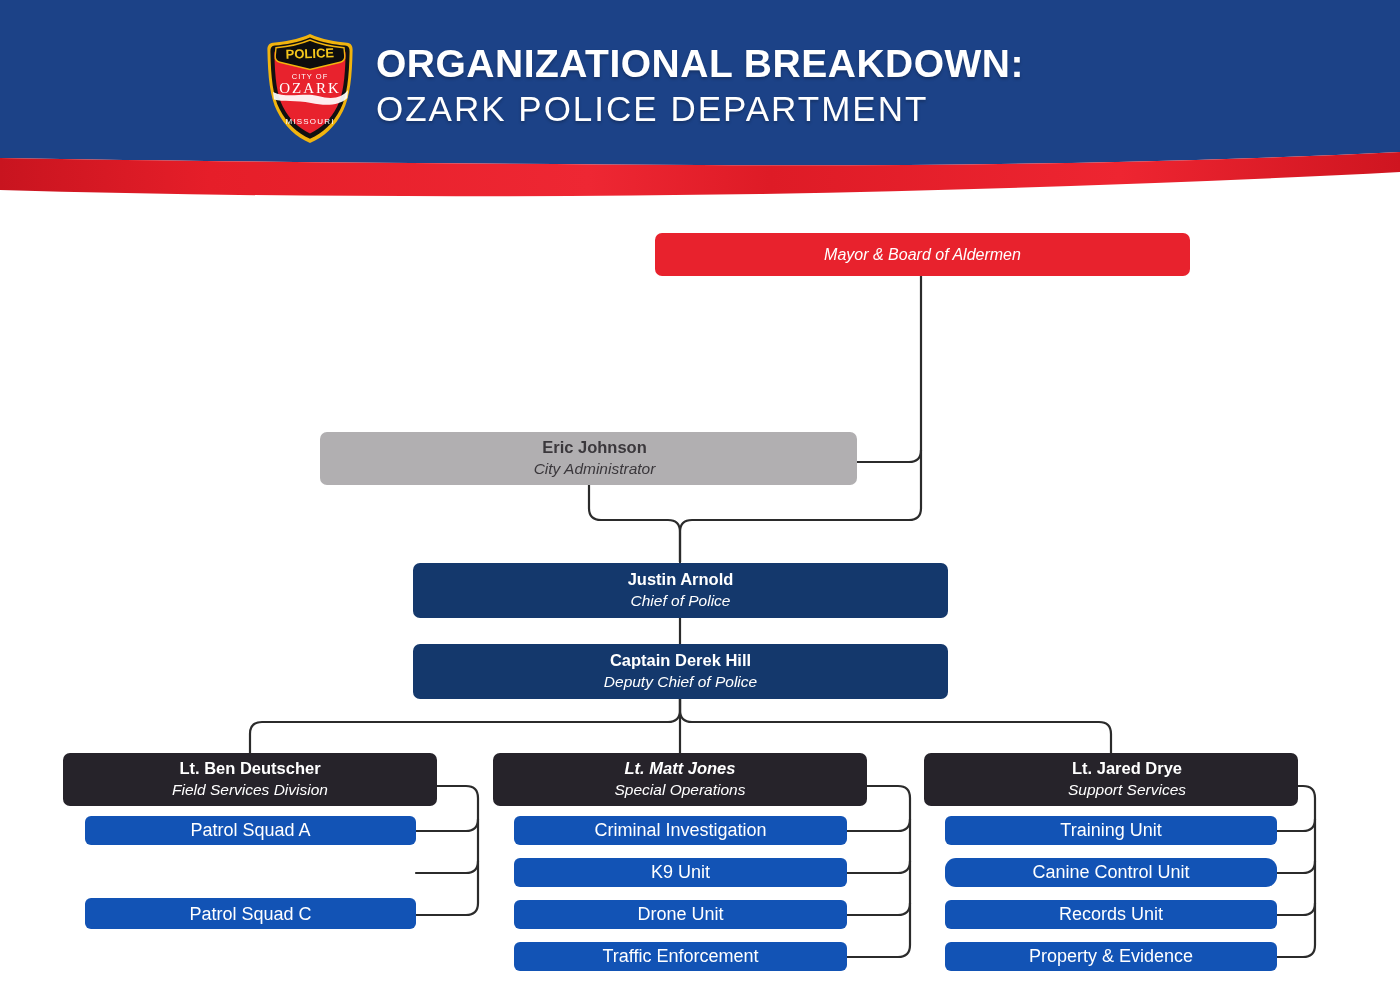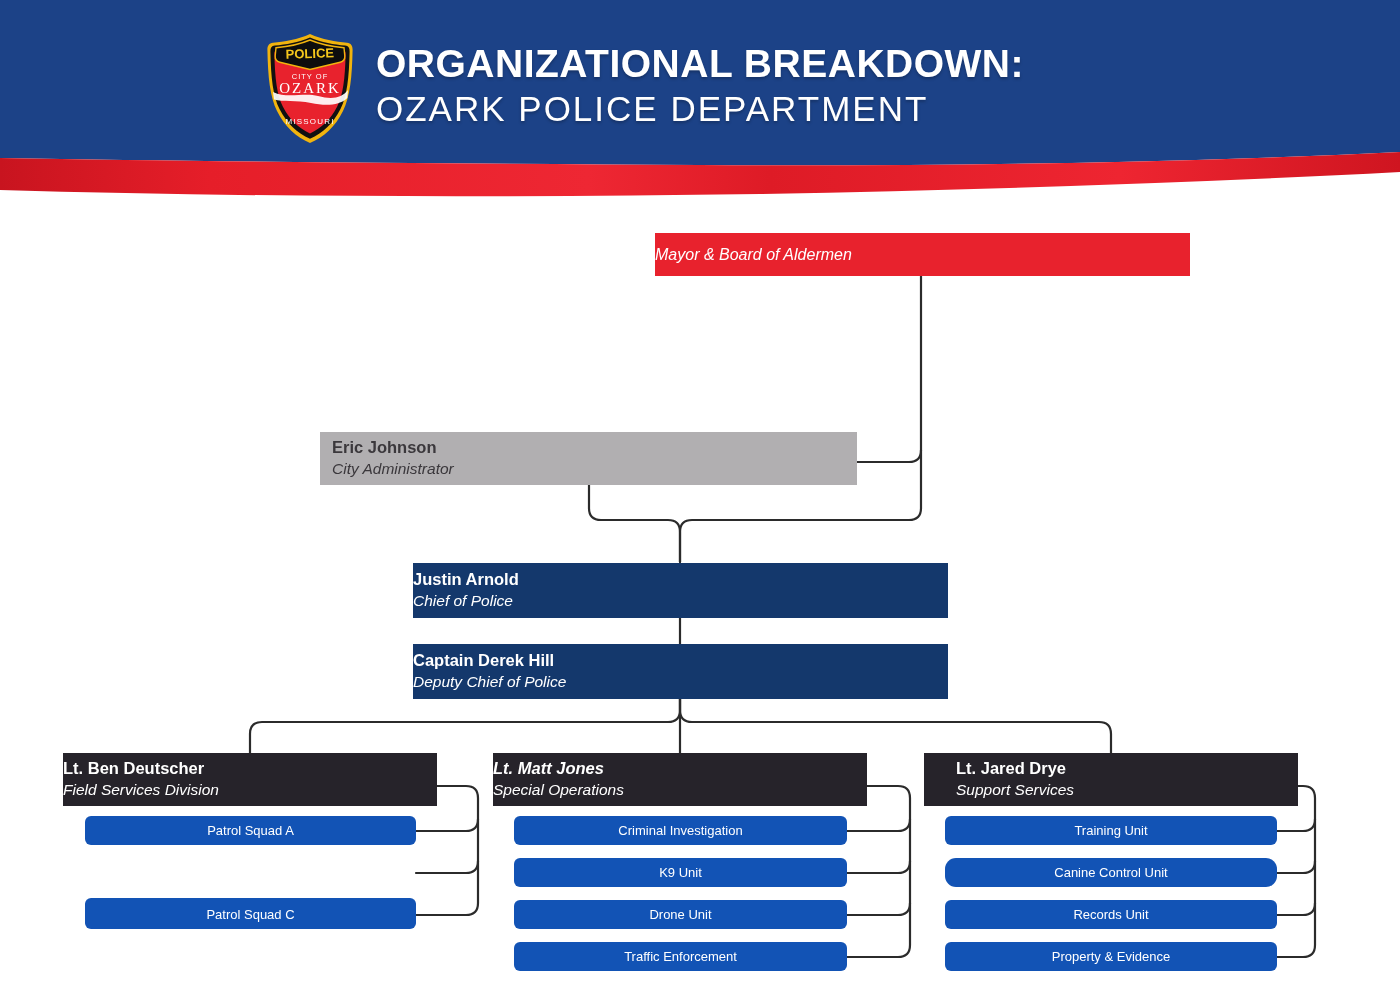--- a/index.html
+++ b/index.html
@@ -14,33 +14,33 @@
   .title-line1 { font-size:39px; font-weight:800; letter-spacing:0.5px;
                  text-shadow:0 2px 3px rgba(0,0,0,0.25); }
   .title-line2 { font-size:35px; font-weight:400; letter-spacing:2px; margin-top:3px;
                  text-shadow:0 2px 3px rgba(0,0,0,0.25); }
 
   
   .lines-svg { position:absolute; left:0; top:0; width:1400px; height:1000px; z-index:1; }
   .lines-svg path { fill:none; stroke:#2b2b2b; stroke-width:2.2; stroke-linecap:round; }
 
   
-  .node { position:absolute; z-index:2; border-radius:0; display:flex;
-          flex-direction:column; align-items:flex-start; justify-content:center;
+  .node { position:absolute; z-index:2; border-radius:7px; display:flex;
+          flex-direction:column; align-items:center; justify-content:center;
           text-align:center; line-height:1.32; }
   .node .name { font-weight:700; font-size:16.5px; }
   .node .role { font-style:italic; font-size:15.5px; font-weight:400; }
   .box-red  { background:#e8222d; color:#ffffff; font-style:italic; font-size:16px; }
   .box-gray { background:#b1afb1; color:#3b383c;padding-left:12px; }
   .box-navy { background:#14386c; color:#ffffff; }
   .box-dark { background:#26232a; color:#ffffff; }
   .italic-name .name { font-style:italic; }
   .unit { position:absolute; z-index:2; background:#1253b5; color:#ffffff;
           border-radius:6px; display:flex; align-items:center; justify-content:center;
-          font-size:13px; height:29px; }
+          font-size:18px; height:29px; }
 </style>
 </head>
 <body>
 
 <div class="page">
 
   <svg class="header-svg" viewBox="0 0 1400 212" preserveAspectRatio="none" aria-hidden="true">
     <defs>
       <linearGradient id="rg" x1="0" y1="0" x2="1400" y2="0" gradientUnits="userSpaceOnUse">
         <stop offset="0" stop-color="#c8141f"></stop>

